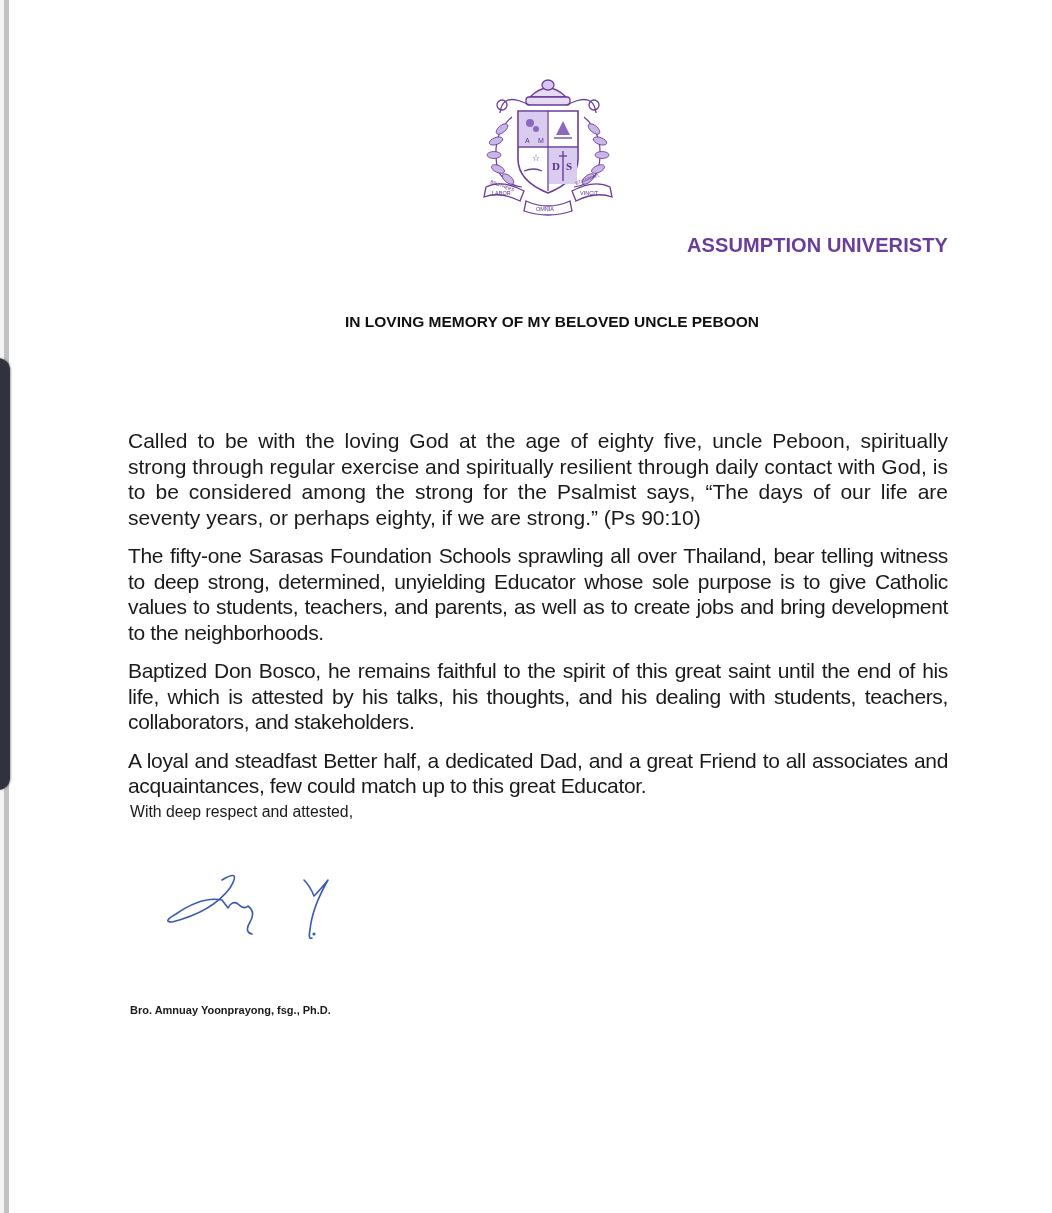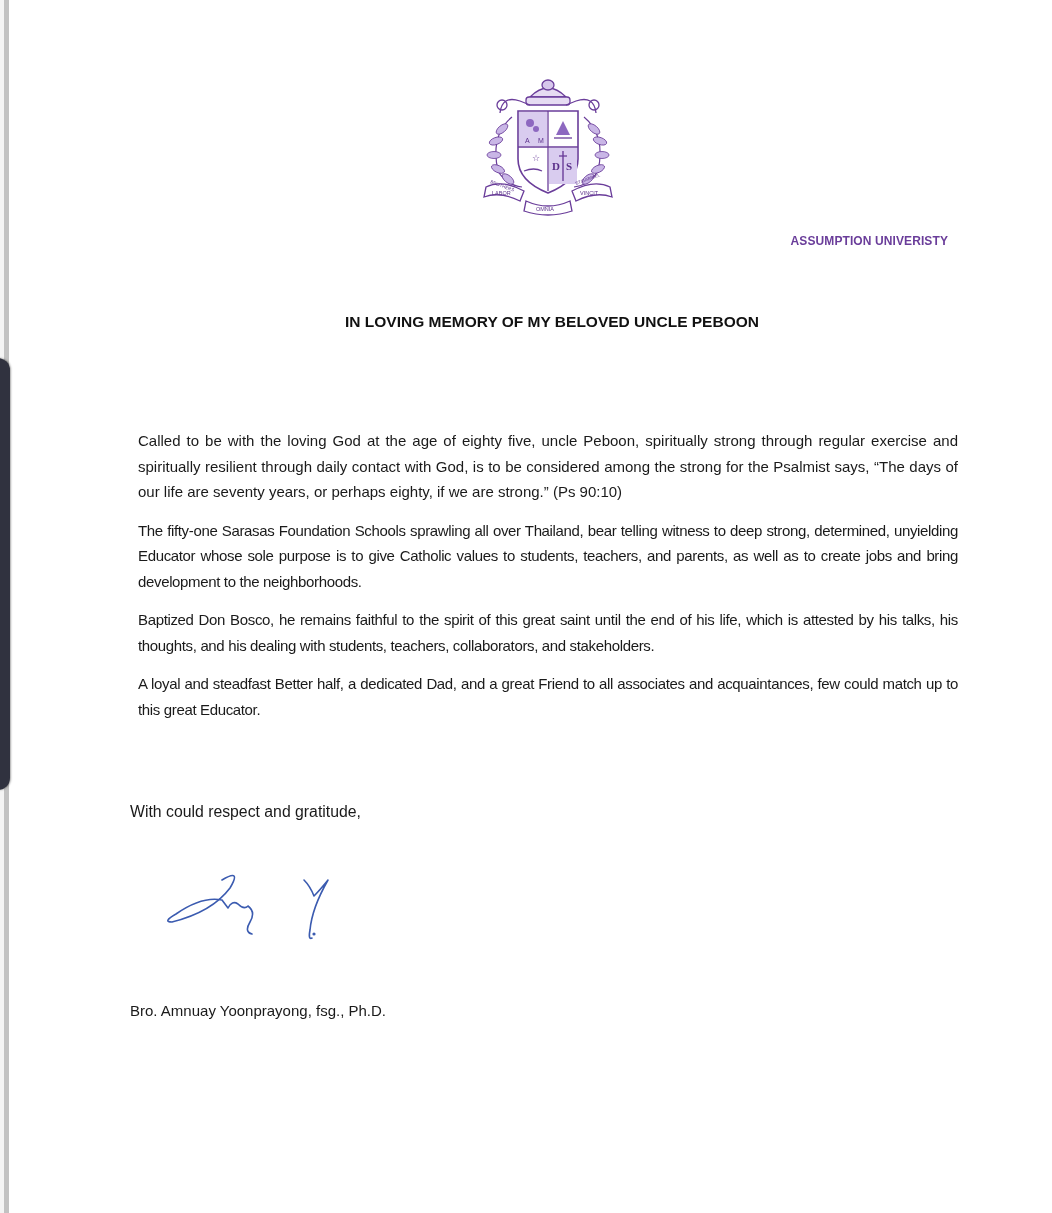--- a/index.html
+++ b/index.html
@@ -52,41 +52,41 @@
       position: absolute;
       left: 460px;
       top: 75px;
       width: 152px;
       height: 142px;
     }
     .university {
       position: absolute;
       right: 104px;
       top: 234px;
-      font-size: 12px;
+      font-size: 20px;
       font-weight: bold;
       color: #6a3d9a;
       letter-spacing: 0.1px;
     }
     .title {
       position: absolute;
       left: 0;
       width: 1080px;
       top: 313px;
       text-align: center;
       font-size: 15.5px;
       font-weight: bold;
       color: #111;
     }
     .body-text {
       position: absolute;
-      left: 126px;
+      left: 116px;
       top: 428px;
       width: 820px;
-      font-size: 15px;
+      font-size: 21px;
       line-height: 25.5px;
       text-align: justify;
       color: #1a1a1a;
     }
     .body-text p {
       margin: 0 0 13px 0;
     }
     .body-text p.condensed {
       letter-spacing: -0.35px;
     }
@@ -100,22 +100,23 @@
       position: absolute;
       left: 150px;
       top: 860px;
       width: 240px;
       height: 90px;
     }
     .sig-block {
       position: absolute;
       left: 118px;
       top: 998px;
-      font-size: 15px;
+      font-size: 11px;
       line-height: 25.5px;
+      font-weight: bold;
     }
   </style>
 </head>
 <body>
 
 <div class="edge-strip"></div>
 <div class="gray-rule"></div>
 <div class="side-handle"></div>
 
 <div class="page">
@@ -181,21 +182,21 @@
 
   <div class="title">IN LOVING MEMORY OF MY BELOVED UNCLE PEBOON</div>
 
   <div class="body-text">
     <p>Called to be with the loving God at the age of eighty five, uncle Peboon, spiritually strong through regular exercise and spiritually resilient through daily contact with God, is to be considered among the strong for the Psalmist says, “The days of our life are seventy years, or perhaps eighty, if we are strong.” (Ps 90:10)</p>
     <p class="condensed">The fifty-one Sarasas Foundation Schools sprawling all over Thailand, bear telling witness to deep strong, determined, unyielding Educator whose sole purpose is to give Catholic values to students, teachers, and parents, as well as to create jobs and bring development to the neighborhoods.</p>
     <p class="condensed">Baptized Don Bosco, he remains faithful to the spirit of this great saint until the end of his life, which is attested by his talks, his thoughts, and his dealing with students, teachers, collaborators, and stakeholders.</p>
     <p class="condensed">A loyal and steadfast Better half, a dedicated Dad, and a great Friend to all associates and acquaintances, few could match up to this great Educator.</p>
   </div>
 
-  <div class="closing">With could respect and gratitude,</div>
+  <div class="closing">With deep respect and attested,</div>
 
   <svg class="signature" viewBox="0 0 240 90">
     <g fill="none" stroke="#3b5bb0" stroke-width="1.6" stroke-linecap="round" stroke-linejoin="round">
       <path d="M60 20 Q80 8 68 28 Q50 52 10 62 Q0 62 14 54 Q40 36 60 40 L66 48 Q70 40 76 44 Q82 50 86 46 Q94 52 88 62 Q82 72 90 74"></path>
       <path d="M142 20 Q148 26 152 36 Q158 30 166 20 Q150 48 148 70 Q146 80 150 78"></path>
       <circle cx="152" cy="74" r="0.8" fill="#3b5bb0"></circle>
     </g>
   </svg>
 
   <div class="sig-block">

